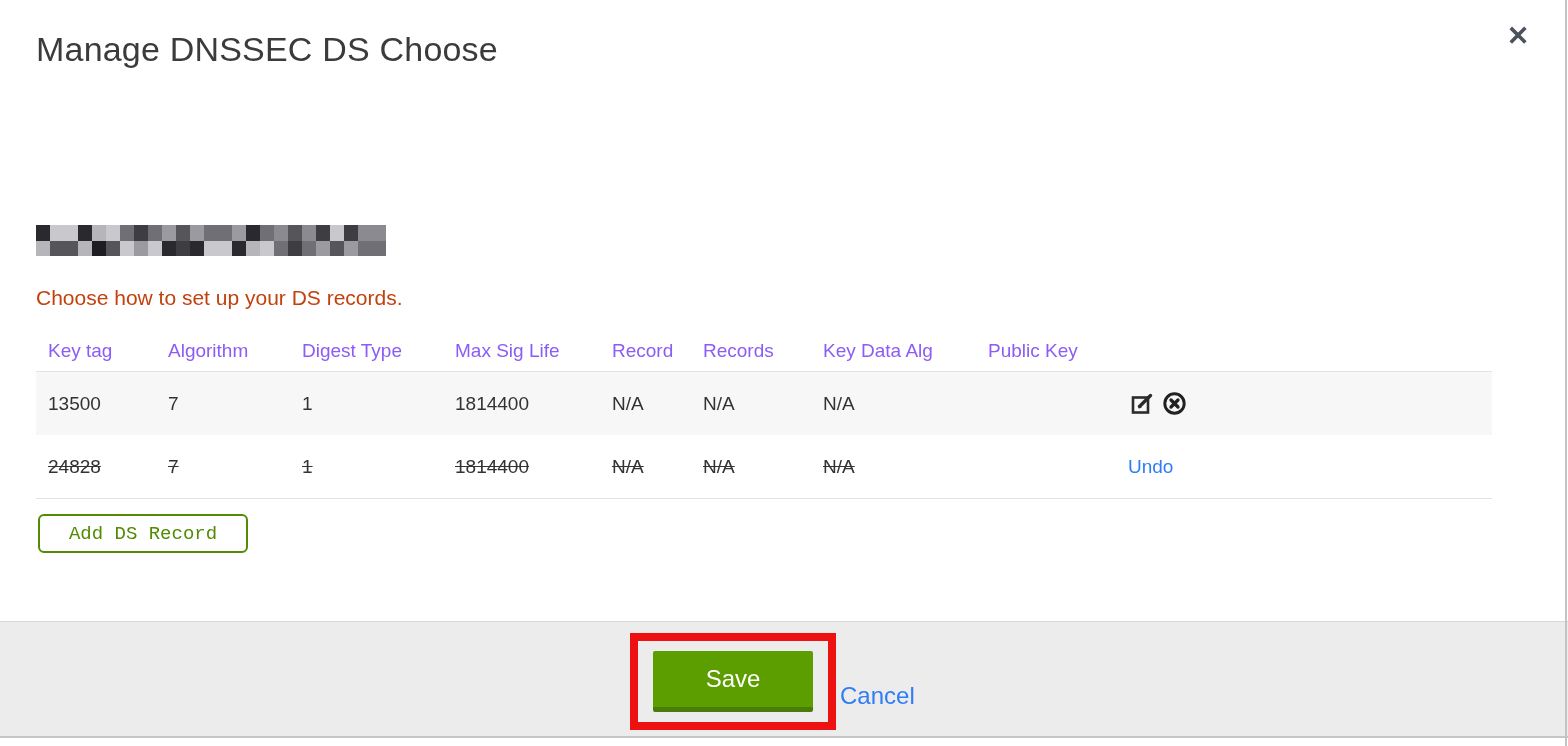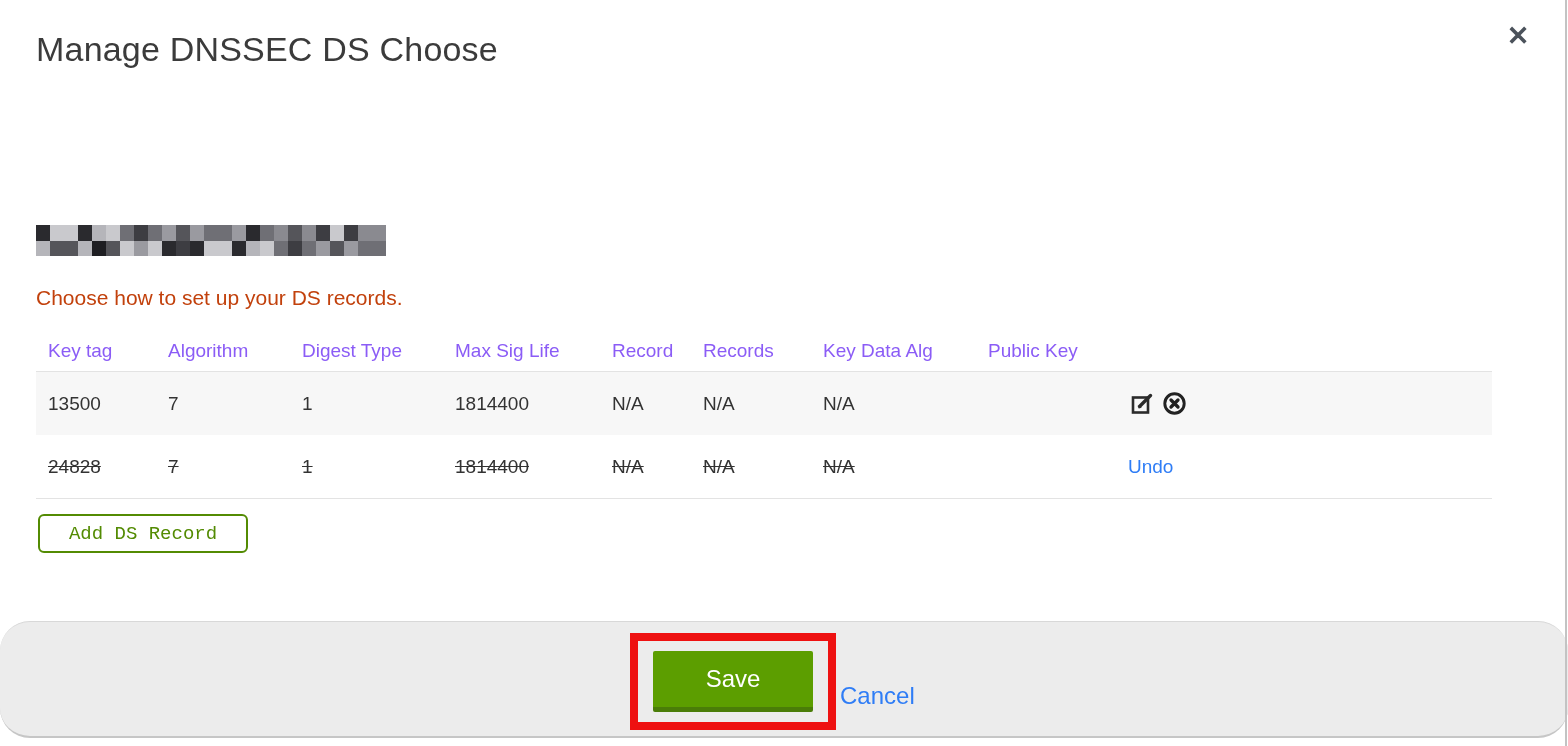--- a/index.html
+++ b/index.html
@@ -40,21 +40,21 @@
   .undo { color:var(--link-blue,#2f7df6); text-decoration:none; font-size:19px; cursor:pointer; }
 
   .add-btn { position:absolute; left:38px; top:514px; width:210px; height:39px;
              background:#fff; border:2px solid var(--outline-green,#538b03);
              color:var(--outline-green,#538b03); font-size:19px; border-radius:6px;
              cursor:pointer; font-family:Liberation Mono, monospace; }
 
   
   .footer { position:absolute; left:0; top:621px; width:1568px; height:117px;
             background:var(--footer-gray,#ececec); border-top:1px solid #d8d8d8;
-            border-bottom:2px solid #c6c6c6;border-radius:30px; }
+            border-bottom:2px solid #c6c6c6; }
   .annot { position:absolute; left:630px; top:11px; border:8px solid var(--annotation-red,#ee1111);
            padding:10px 15px; background:transparent; }
   .save { width:160px; height:61px; background:var(--save-green,#5c9e00);
           border:none; border-bottom:5px solid var(--save-green-dark,#4a7d08);
           color:#fff; font-size:24px; border-radius:2px; cursor:pointer;
           font-family:"Liberation Sans", sans-serif; }
   .cancel { position:absolute; left:840px; top:60px; font-size:24px;
             color:var(--link-blue,#2f7df6); text-decoration:none; cursor:pointer; }
 
   svg { display:block; }

